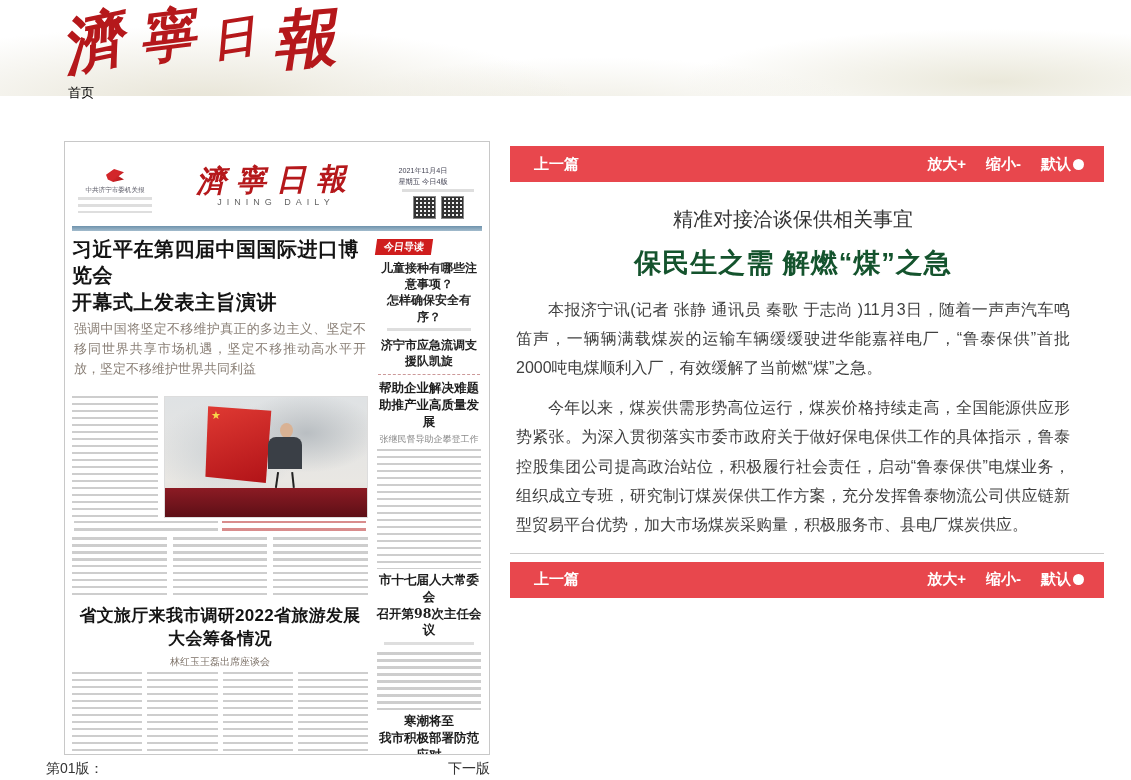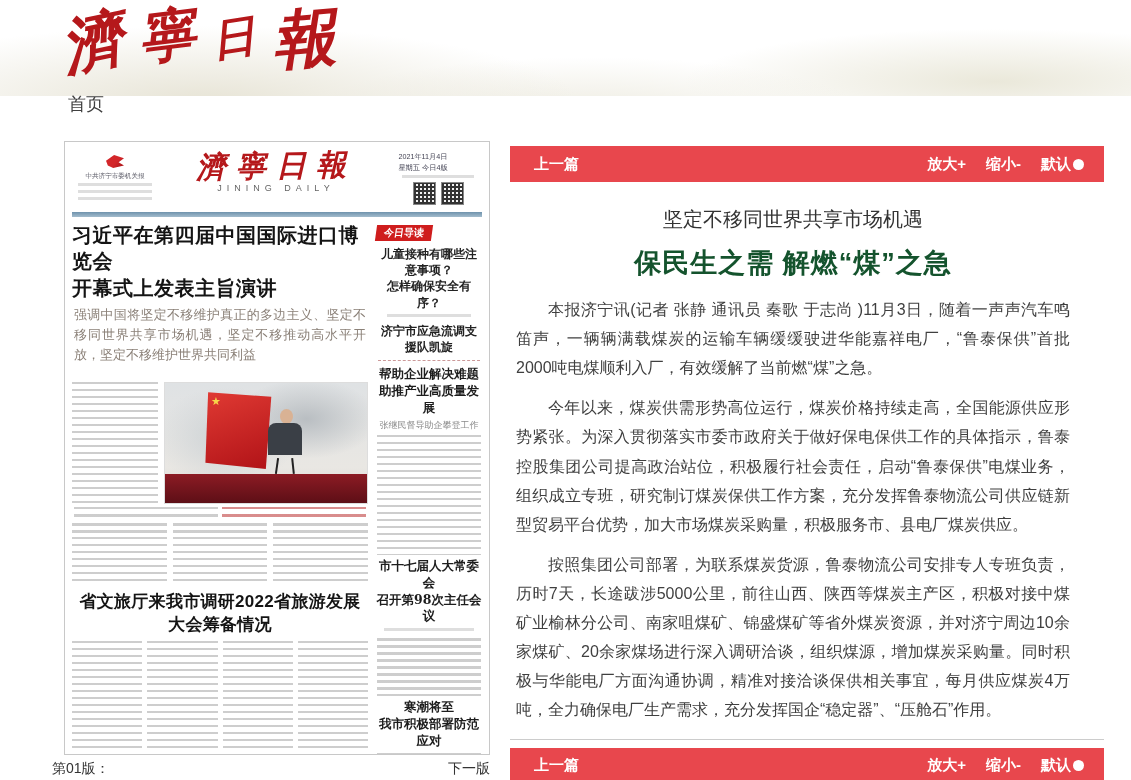--- a/index.html
+++ b/index.html
@@ -21,27 +21,27 @@
     position:absolute;left:60px;top:0px;color:#b5181b;
     font-family:"DejaVu Serif","Liberation Serif",serif;font-weight:bold;font-style:italic;
     transform:rotate(-2deg);white-space:nowrap;
   }
   .masthead-big .ch{display:inline-block;margin-right:16px;line-height:1;}
   .masthead-big .ch0{font-size:62px;transform:rotate(-10deg) translateY(6px);}
   .masthead-big .ch1{font-size:57px;transform:rotate(-5deg) translateY(0px);}
   .masthead-big .ch2{font-size:44px;transform:rotate(-7deg) translateY(0px);}
   .masthead-big .ch3{font-size:64px;transform:rotate(-3deg) translateY(10px);}
   .nav-home{
-    position:absolute;left:68px;top:92px;font-size:18px;color:#404040;cursor:pointer;
+    position:absolute;left:68px;top:84px;font-size:13px;color:#000000;cursor:pointer;
   }
   
   .paper{
     position:absolute;left:64px;top:141px;width:426px;height:614px;
     border:1px solid #c8c8c8;background:#fff;box-sizing:border-box;
-    padding:5px 7px;overflow:hidden;
+    padding:19px 7px;overflow:hidden;
   }
   .p-head{display:flex;align-items:flex-start;height:62px;}
   .p-org{width:86px;text-align:center;padding-top:8px;}
   .p-org-logo{
     width:18px;height:13px;margin:0 auto 2px;background:linear-gradient(135deg,#d3262a 55%,#a31216 100%);
     clip-path:polygon(0 45%,45% 0,100% 25%,70% 55%,100% 80%,40% 100%,10% 80%);
   }
   .p-org-line{font-size:8px;color:#5a5a66;transform:scale(.82);white-space:nowrap;}
   .p-org .sim{margin:2px 6px;}
   .p-mast{flex:1;text-align:center;padding-top:2px;}
@@ -119,21 +119,21 @@
     font-family:"DejaVu Serif","Liberation Serif",serif;}
   .side-sub{font-size:9px;color:#8a8a8a;text-align:center;margin:2px 0 3px;}
   .side-sim{margin:3px 1px;}
   
   .sim{
     background:repeating-linear-gradient(180deg,#bdbdbd 0 2.5px,rgba(255,255,255,0) 2.5px 7px);
     opacity:.75;
   }
   .sim.light{opacity:.5;}
   
-  .footer-left{position:absolute;left:52px;top:760px;font-size:14px;color:#333;}
+  .footer-left{position:absolute;left:46px;top:760px;font-size:14px;color:#333;}
   .footer-next{position:absolute;left:64px;top:760px;width:426px;text-align:right;font-size:14px;color:#333;cursor:pointer;}
   
   .reader{position:absolute;left:510px;top:146px;width:594px;}
   .toolbar{
     height:36px;background:#e8474d;color:#fff;display:flex;align-items:center;
     justify-content:space-between;padding:0 20px 0 24px;box-sizing:border-box;
     font-weight:bold;font-size:15px;text-align:center;
   }
   .tb-left{cursor:pointer;}
   .tb-right{display:flex;gap:20px;align-items:center;}
@@ -207,20 +207,21 @@
         <div class="red sim"></div>
       </div>
 
       <div class="two-col">
         <div class="sim"></div>
         <div class="sim"></div>
         <div class="sim"></div>
       </div>
 
       <h2 class="head2">省文旅厅来我市调研2022省旅游发展大会筹备情况</h2>
+      <div class="head2sub">林红玉王磊出席座谈会</div>
 
       <div class="four-col">
         <div class="sim"></div>
         <div class="sim"></div>
         <div class="sim"></div>
         <div class="sim"></div>
       </div>
 
       <div class="banner">
         <div class="banner-line"></div>
@@ -286,25 +287,24 @@
       <span class="tb-btn">放大+</span>
       <span class="tb-btn">缩小-</span>
       <span class="tb-btn">
         <span>默认</span>
         <span class="default-circle"></span>
       </span>
     </span>
   </div>
 
   <div class="art">
-    <div class="kicker">坚定不移同世界共享市场机遇</div>
+    <div class="kicker">精准对接洽谈保供相关事宜</div>
     <div class="title">保民生之需 解燃“煤”之急</div>
     <p>本报济宁讯(记者 张静 通讯员 秦歌 于志尚 )11月3日，随着一声声汽车鸣笛声，一辆辆满载煤炭的运输车辆缓缓驶进华能嘉祥电厂，“鲁泰保供”首批2000吨电煤顺利入厂，有效缓解了当前燃“煤”之急。</p>
     <p>今年以来，煤炭供需形势高位运行，煤炭价格持续走高，全国能源供应形势紧张。为深入贯彻落实市委市政府关于做好保电保供工作的具体指示，鲁泰控股集团公司提高政治站位，积极履行社会责任，启动“鲁泰保供”电煤业务，组织成立专班，研究制订煤炭保供工作方案，充分发挥鲁泰物流公司供应链新型贸易平台优势，加大市场煤炭采购量，积极服务市、县电厂煤炭供应。</p>
-    <p>按照集团公司部署，为联系煤炭货源，鲁泰物流公司安排专人专班负责，历时7天，长途跋涉5000公里，前往山西、陕西等煤炭主产区，积极对接中煤矿业榆林分公司、南家咀煤矿、锦盛煤矿等省外煤炭资源，并对济宁周边10余家煤矿、20余家煤场进行深入调研洽谈，组织煤源，增加煤炭采购量。同时积极与华能电厂方面沟通协调，精准对接洽谈保供相关事宜，每月供应煤炭4万吨，全力确保电厂生产需求，充分发挥国企“稳定器”、“压舱石”作用。</p>
   </div>
 
   <div class="divider"></div>
 
   <div class="toolbar">
     <span class="tb-left">上一篇</span>
     <span class="tb-right">
       <span class="tb-btn">放大+</span>
       <span class="tb-btn">缩小-</span>
       <span class="tb-btn">

